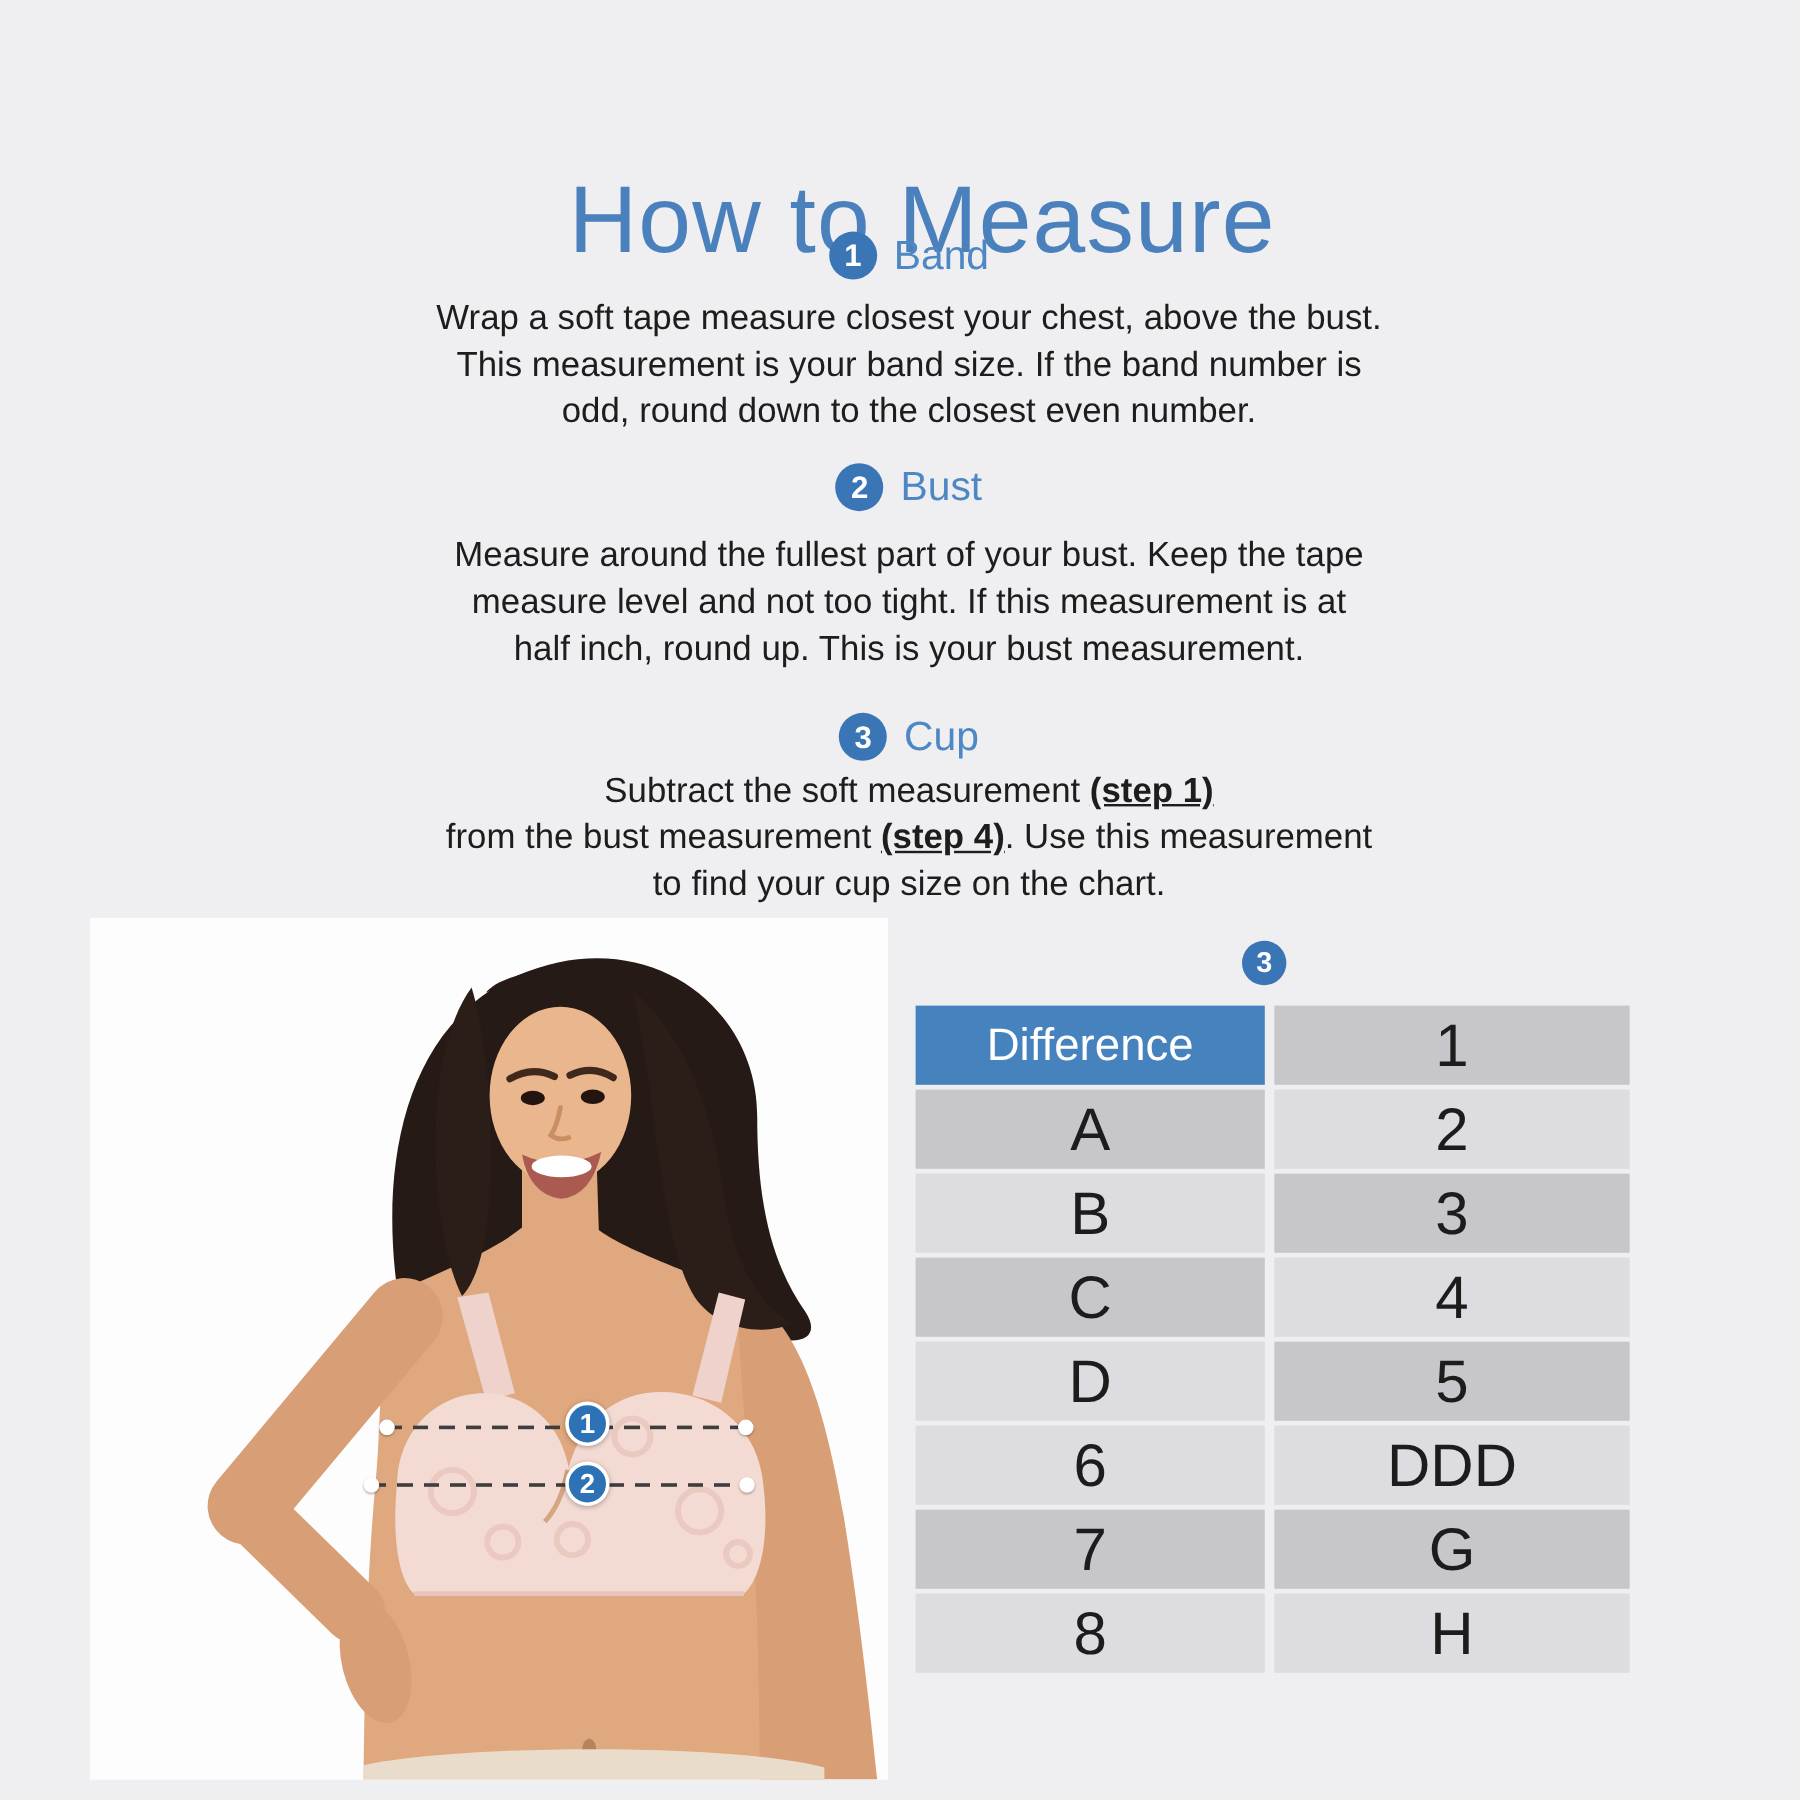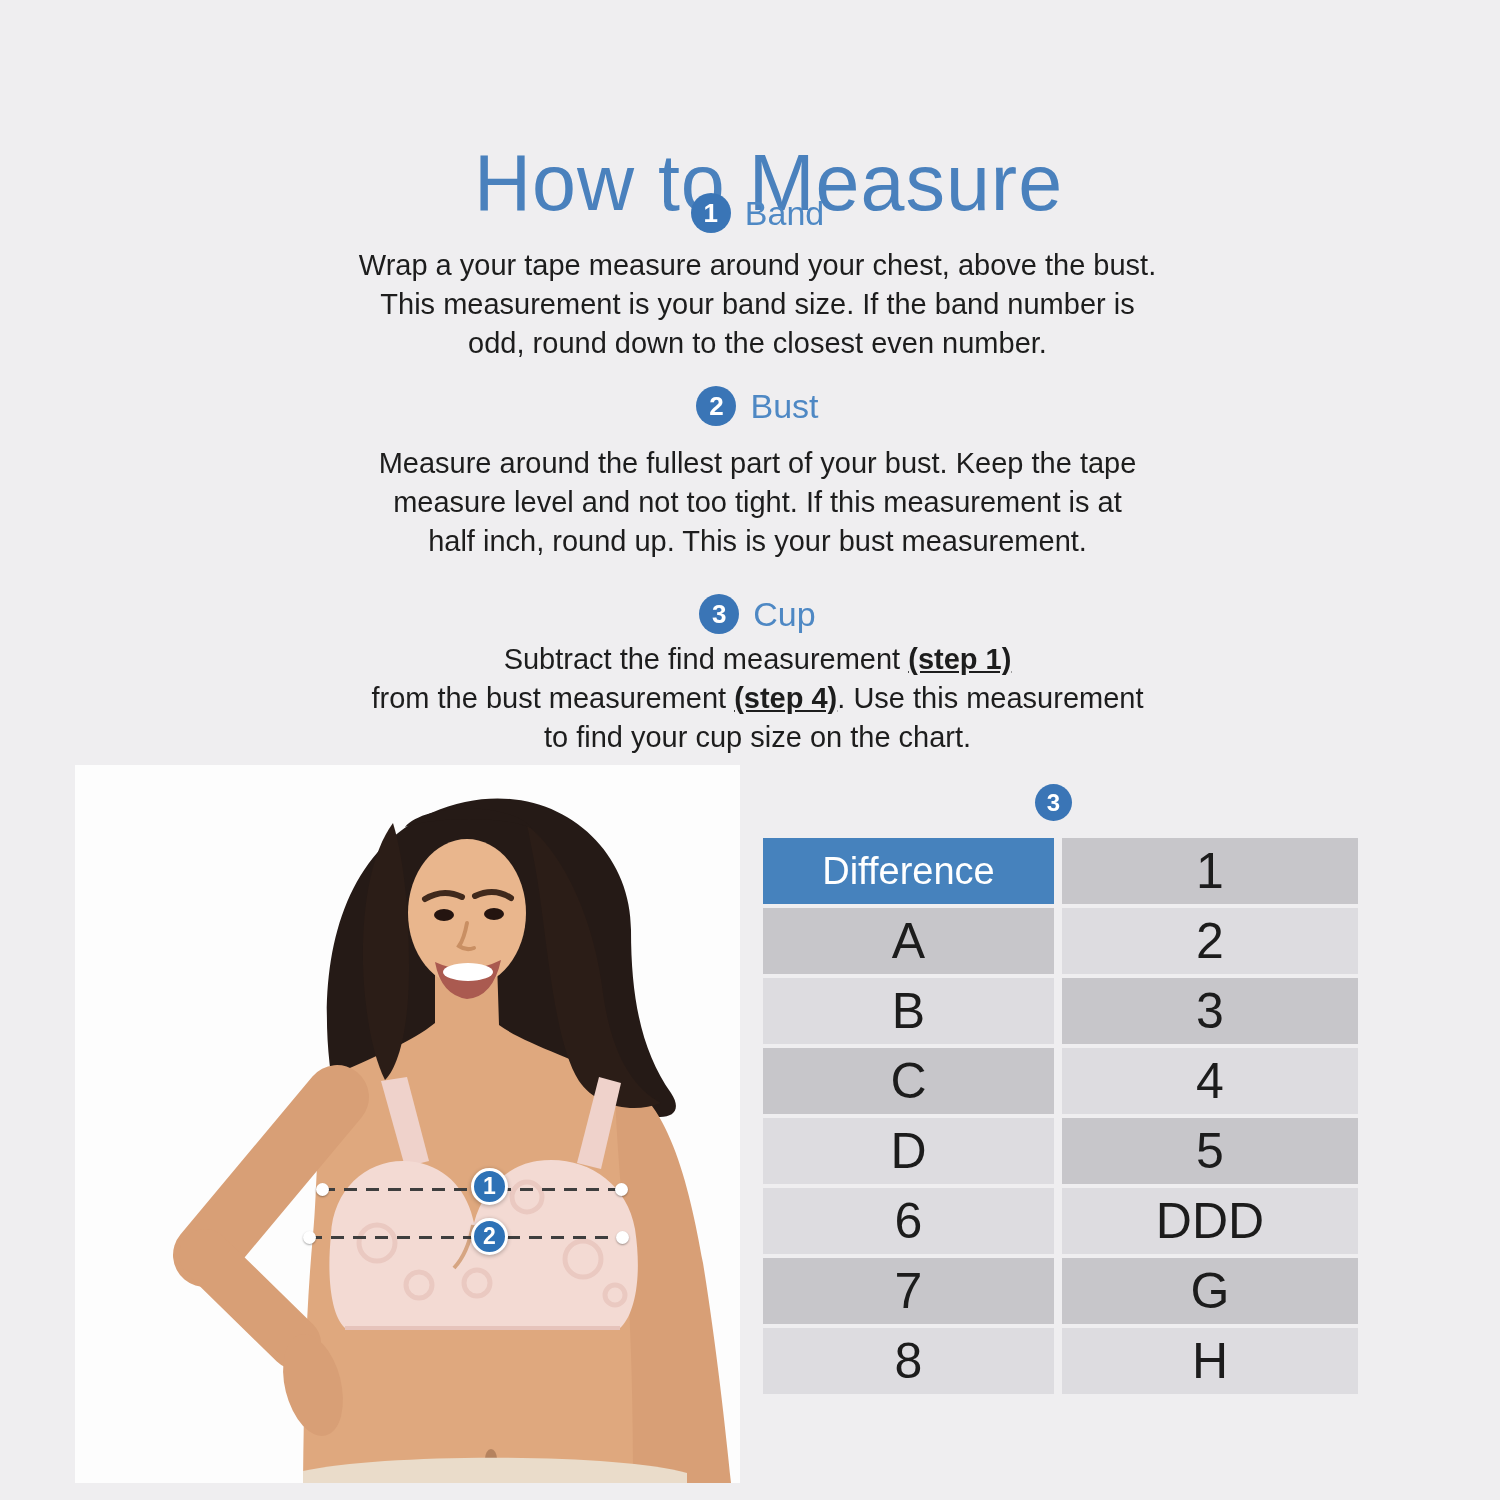--- a/index.html
+++ b/index.html
@@ -91,21 +91,21 @@
 
 <h1 class="title">How to Measure</h1>
 
 <div id="steps">
     <div class="step step-0">
       <div class="step-heading">
         <span class="step-circle">1</span>
         <span class="step-label">Band</span>
       </div>
       <div class="step-text">
-        <div><span>Wrap a your tape measure around your chest, above the bust.</span></div>
+        <div><span>Wrap a soft tape measure closest your chest, above the bust.</span></div>
         <div><span>This measurement is your band size. If the band number is</span></div>
         <div><span>odd, round down to the closest even number.</span></div>
       </div>
     </div>
     <div class="step step-1">
       <div class="step-heading">
         <span class="step-circle">2</span>
         <span class="step-label">Bust</span>
       </div>
       <div class="step-text">
@@ -113,21 +113,21 @@
         <div><span>measure level and not too tight. If this measurement is at</span></div>
         <div><span>half inch, round up. This is your bust measurement.</span></div>
       </div>
     </div>
     <div class="step step-2">
       <div class="step-heading">
         <span class="step-circle">3</span>
         <span class="step-label">Cup</span>
       </div>
       <div class="step-text">
-        <div><span>Subtract the find measurement </span><b>(step 1)</b></div>
+        <div><span>Subtract the soft measurement </span><b>(step 1)</b></div>
         <div><span>from the bust measurement </span><b>(step 4)</b><span>. Use this measurement</span></div>
         <div><span>to find your cup size on the chart.</span></div>
       </div>
     </div>
   </div>
 
 <div class="photo">
   <svg viewBox="0 0 665 718" width="665" height="718">
     <rect width="665" height="718" fill="#fdfdfd"></rect>
     <path fill="#251a16" d="M262,345 C238,230 252,95 356,48 C462,2 556,72 556,165 C556,238 568,288 596,328 C606,343 600,352 585,352 C545,352 512,340 497,322 L318,322 C305,338 282,352 262,345 Z"></path>

